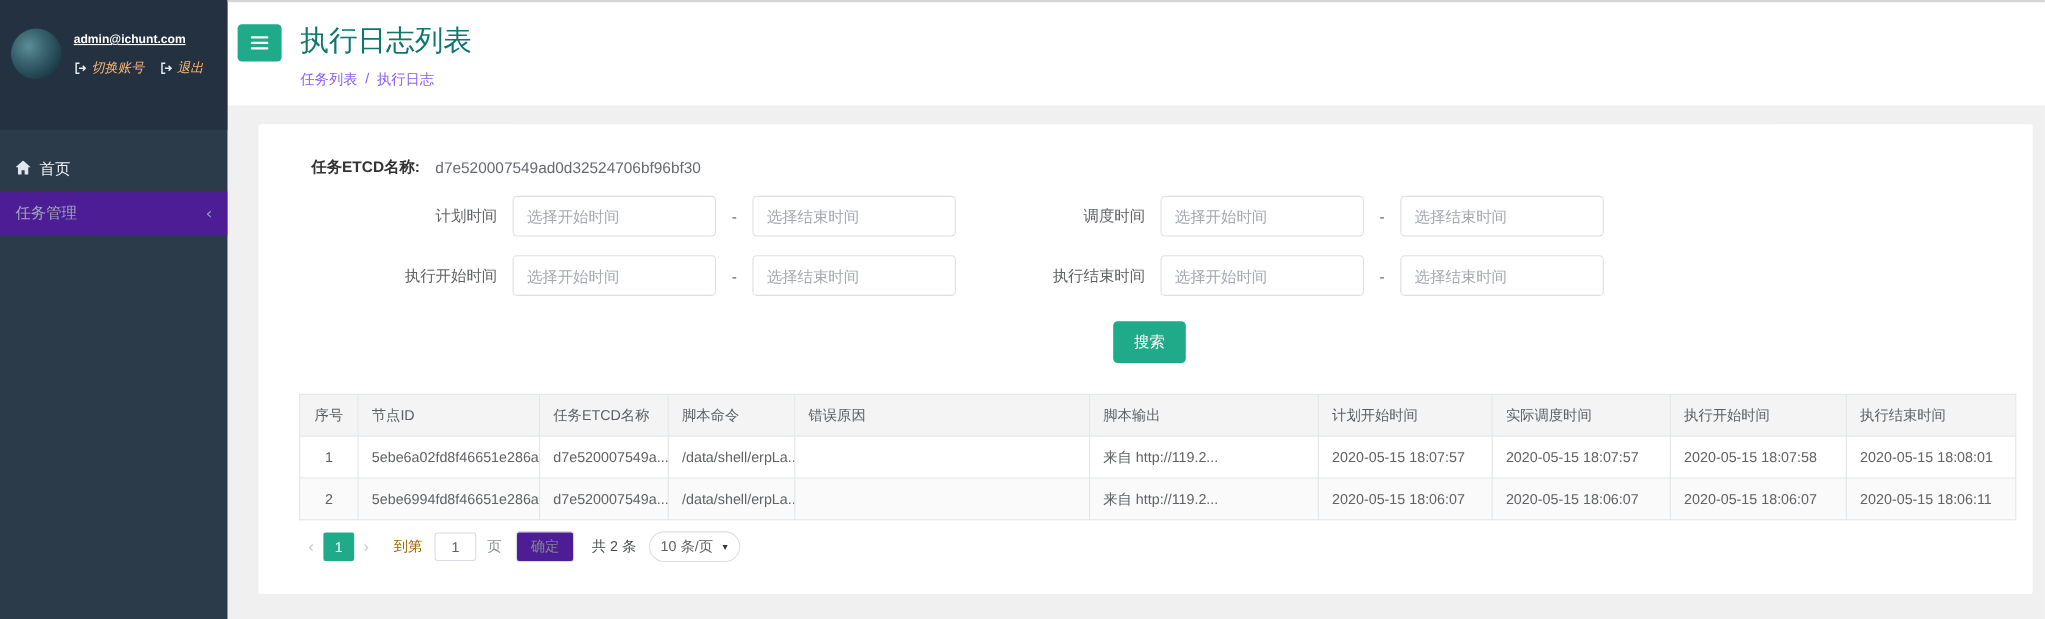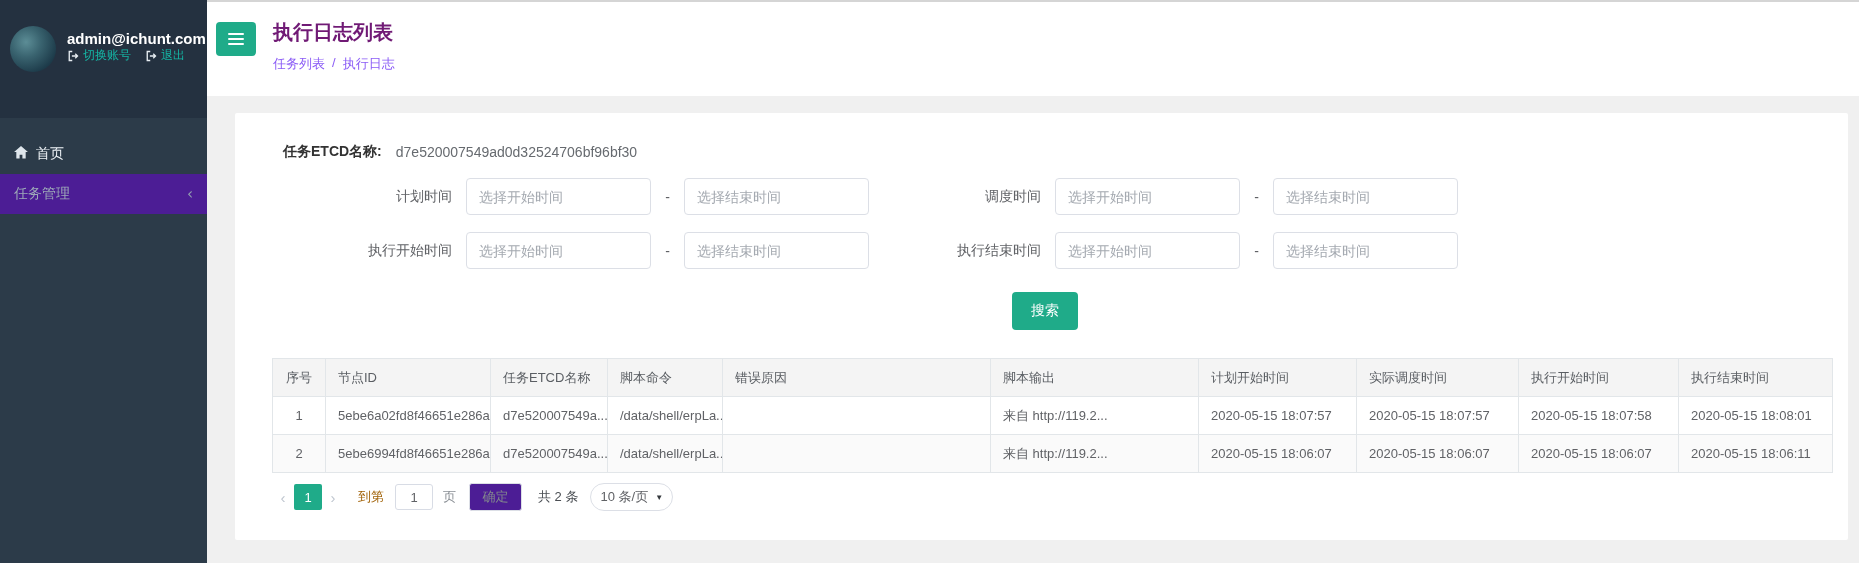--- a/index.html
+++ b/index.html
@@ -6,38 +6,38 @@
   html,body { width:1859px; height:563px; }
   body { font-family:"Liberation Sans","DejaVu Sans",sans-serif; background:#f0f0f0; overflow:hidden; }
   .page { width:1859px; height:563px; display:flex; }
 
   
   .sidebar { width:207px; min-width:207px; height:563px; background:#2c3b49; display:flex; flex-direction:column; }
   .user-panel { height:118px; background:#243140; padding:26px 10px 0 10px; display:flex; }
   .avatar { width:46px; height:46px; border-radius:50%; flex:none;
             background:radial-gradient(circle at 35% 35%, #5c8d96 0%, #3a6470 35%, #1d3b4a 75%, #142c38 100%); }
   .user-info { margin-left:11px; padding-top:4px; }
-  .user-email { color:#ffffff; font-weight:bold; font-size:15px; }
-  .user-actions { display:flex; gap:14px; color:#14b8a6; font-size:12px; }
+  .user-email { color:#ffffff; font-weight:bold; font-size:11px;text-decoration:underline; }
+  .user-actions { margin-top:11px; display:flex; gap:14px; color:#fdba74; font-size:12px;font-style:italic; }
   .user-action { display:flex; align-items:center; gap:4px; cursor:pointer; }
   .user-action svg { display:block; }
   .menu { padding-top:16px; }
   .menu-item { height:40px; display:flex; align-items:center; padding:0 14px; font-size:14px; cursor:pointer; }
   .menu-item.home { color:#eef3f7; gap:8px; }
   .menu-item.tasks { color:#9daab8; background:#4c1d95; justify-content:space-between; }
   .chevron-left { font-size:15px; color:#93a1b0; font-family:"DejaVu Sans",sans-serif; }
 
   
   .main { flex:1; display:flex; flex-direction:column; min-width:0; }
   .topbar { height:96px; background:#ffffff; border-top:2px solid #d5d5d5; display:flex; align-items:flex-start; padding:20px 0 0 9px; }
   .hamburger-btn { width:40px; height:34px; background:#1fab89; border:none; border-radius:4px; cursor:pointer;
                    display:flex; flex-direction:column; justify-content:center; align-items:center; gap:3px; }
   .hamburger-btn i { display:block; width:16px; height:2px; background:#ffffff; border-radius:1px; }
   .title-wrap { margin-left:17px; margin-top:-3px; }
-  .page-title { font-size:20px; color:#701a75; font-weight:bold; }
+  .page-title { font-size:26px; color:#0f766e; font-weight:normal; }
   .breadcrumb { margin-top:9px; font-size:13px; color:#8b5cf6; display:flex; gap:7px; }
   .breadcrumb .crumb-link { cursor:pointer; }
 
   .content { flex:1; background:#f0f0f0; padding:17px 11px 0 28px; }
   .card { background:#ffffff; height:427px; border-radius:2px; }
 
   
   .etcd-row { padding:30px 0 0 48px; font-size:14px; display:flex; align-items:center; }
   .etcd-label { color:#333333; font-weight:bold; }
   .etcd-value { color:#666a6f; margin-left:14px; }

